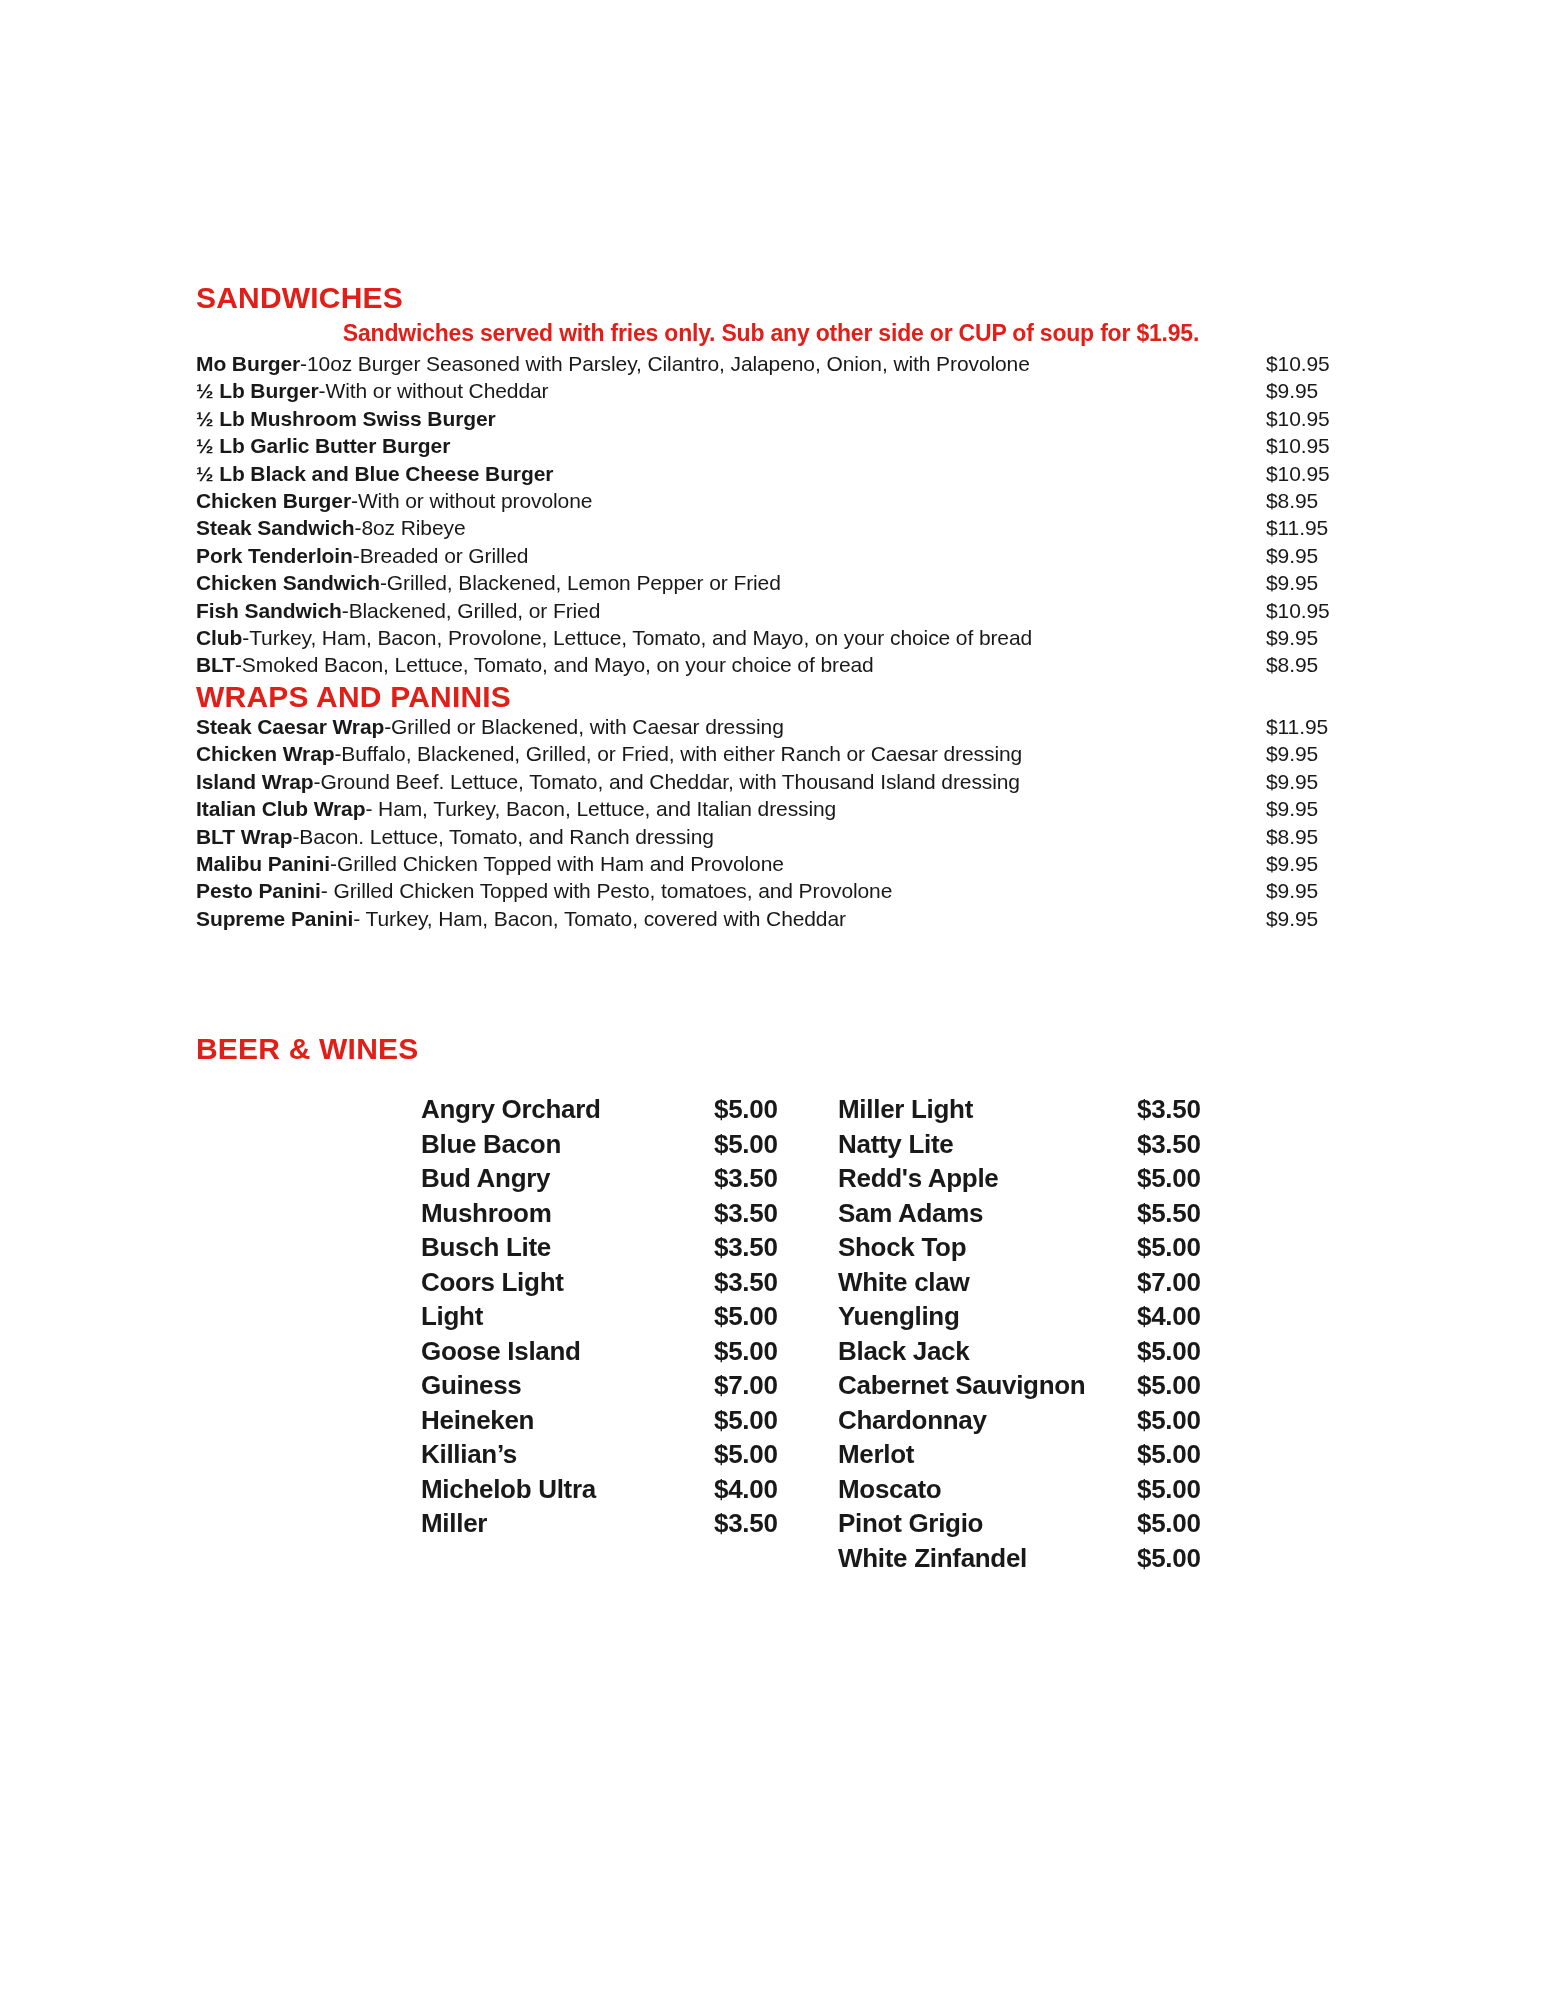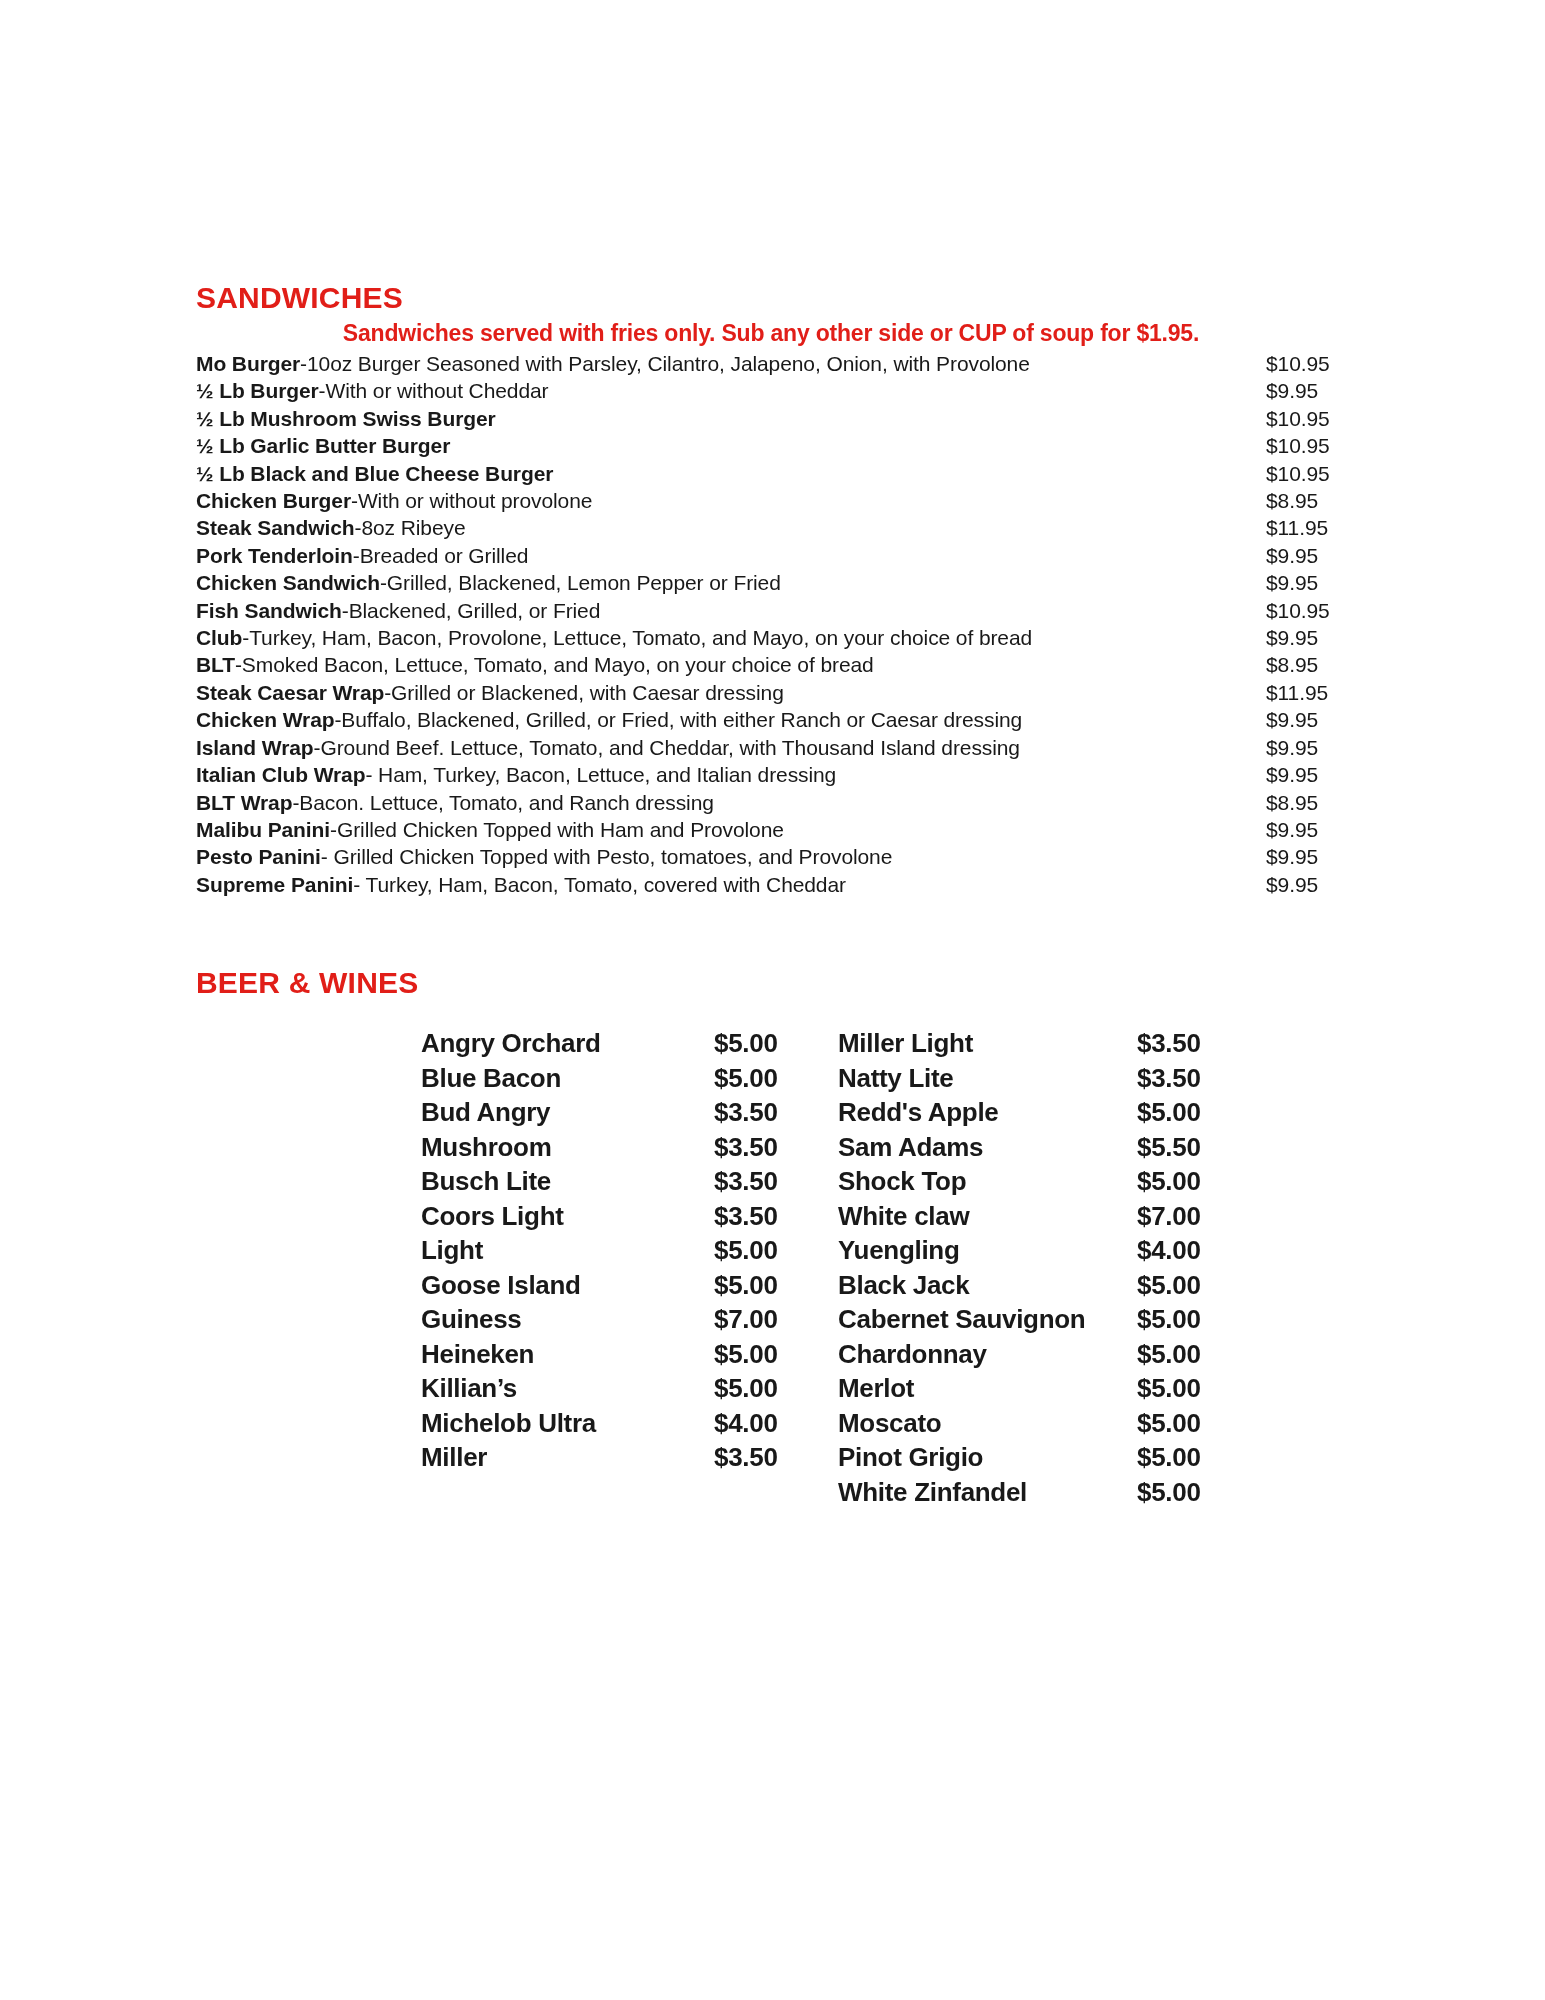--- a/index.html
+++ b/index.html
@@ -25,21 +25,21 @@
   .menu-row {
     display:grid; grid-template-columns:1070px 1fr;
     font-size:21px; line-height:27.4px; letter-spacing:-0.1px;
     white-space:nowrap;
   }
   .item-name { font-weight:700;margin-top:20px; }
   .item-desc { font-weight:400; }
   .item-price { font-weight:400; }
 
   .wraps-title  { margin-top:2px; line-height:32px; }
-  .drinks-title { margin-top:68px; line-height:34px; }
+  .drinks-title { margin-top:100px; line-height:34px; }
 
   .drinks-table { margin:26px 0 0 225px; }
   .drink-row {
     display:grid; grid-template-columns:265px 96px 271px 1fr;
     font-size:26px; line-height:34.5px; font-weight:700;
     letter-spacing:-0.3px; white-space:nowrap;gap:28px;
   }
 </style>
 </head>
 <body>
@@ -106,20 +106,21 @@
         <div class="item-text"><span class="item-name">Club</span><span class="item-desc">-Turkey, Ham, Bacon, Provolone, Lettuce, Tomato, and Mayo, on your choice of bread</span></div>
         <div class="item-price">$9.95</div>
       </div>
 
       <div class="menu-row">
         <div class="item-text"><span class="item-name">BLT</span><span class="item-desc">-Smoked Bacon, Lettuce, Tomato, and Mayo, on your choice of bread</span></div>
         <div class="item-price">$8.95</div>
       </div>
     </div>
 
+  <h1 class="section-title wraps-title">WRAPS AND PANINIS</h1>
 
   <div class="menu-list">
 
       <div class="menu-row">
         <div class="item-text"><span class="item-name">Steak Caesar Wrap</span><span class="item-desc">-Grilled or Blackened, with Caesar dressing</span></div>
         <div class="item-price">$11.95</div>
       </div>
 
       <div class="menu-row">
         <div class="item-text"><span class="item-name">Chicken Wrap</span><span class="item-desc">-Buffalo, Blackened, Grilled, or Fried, with either Ranch or Caesar dressing</span></div>

